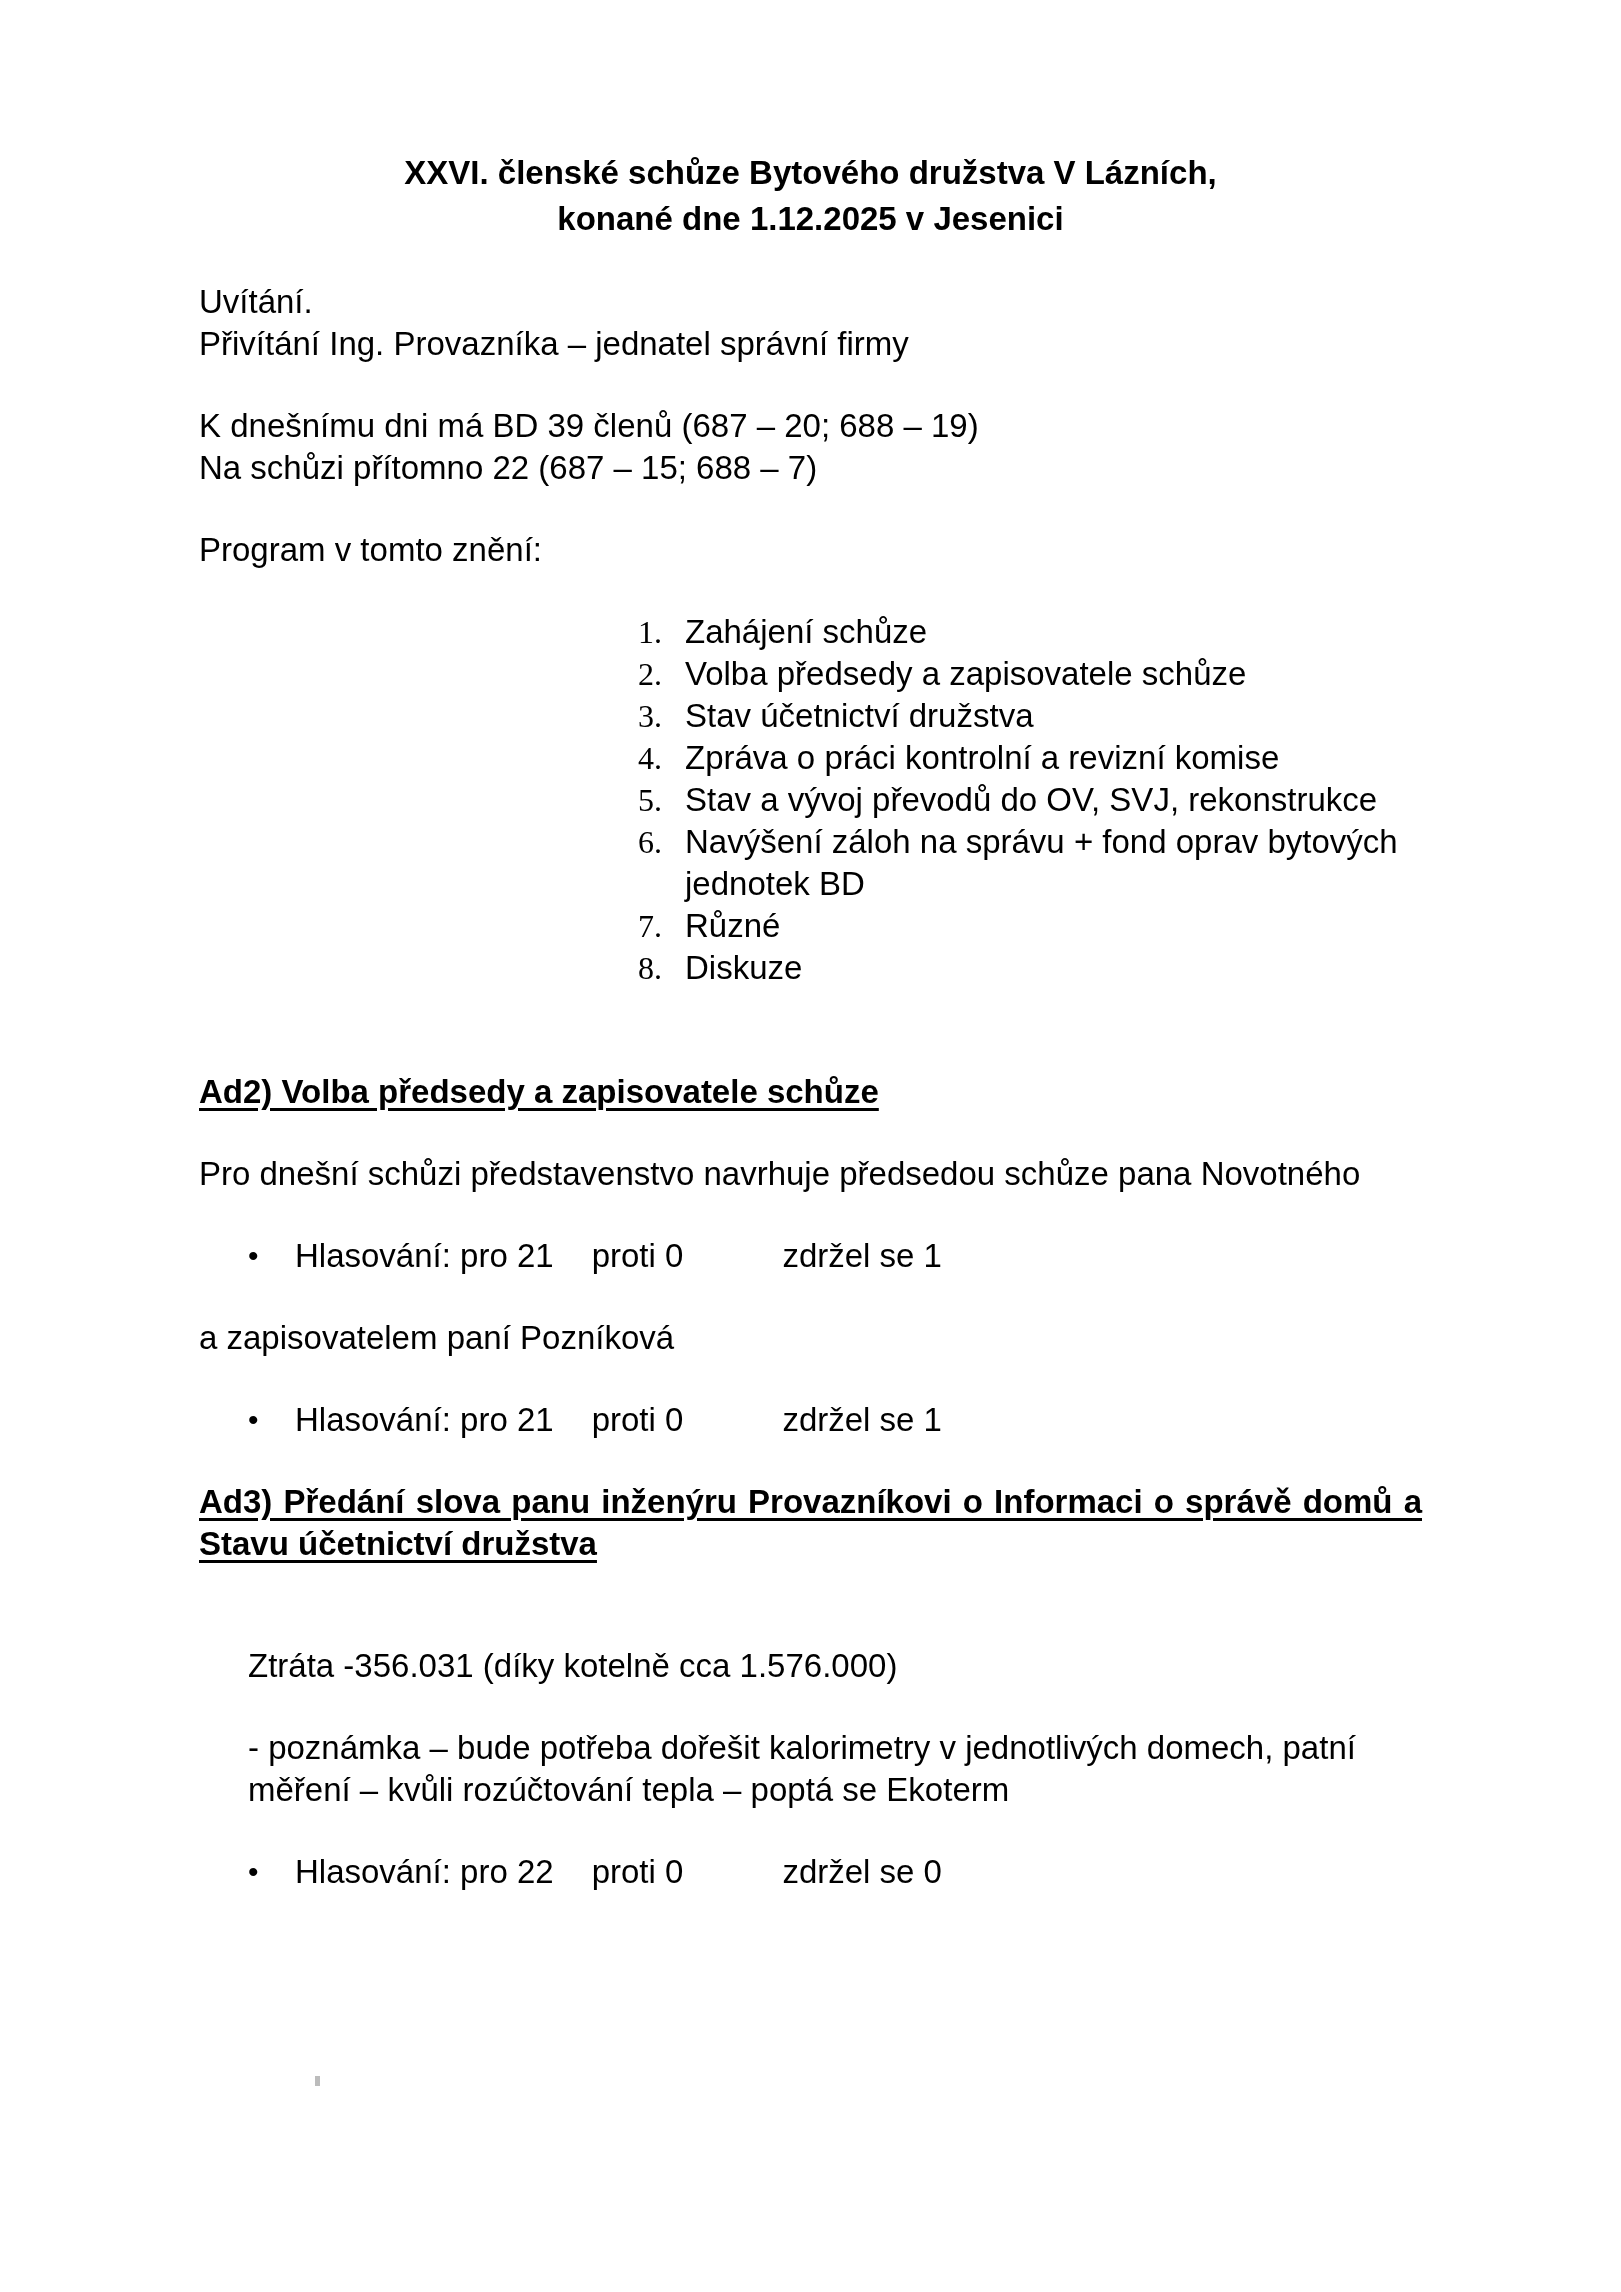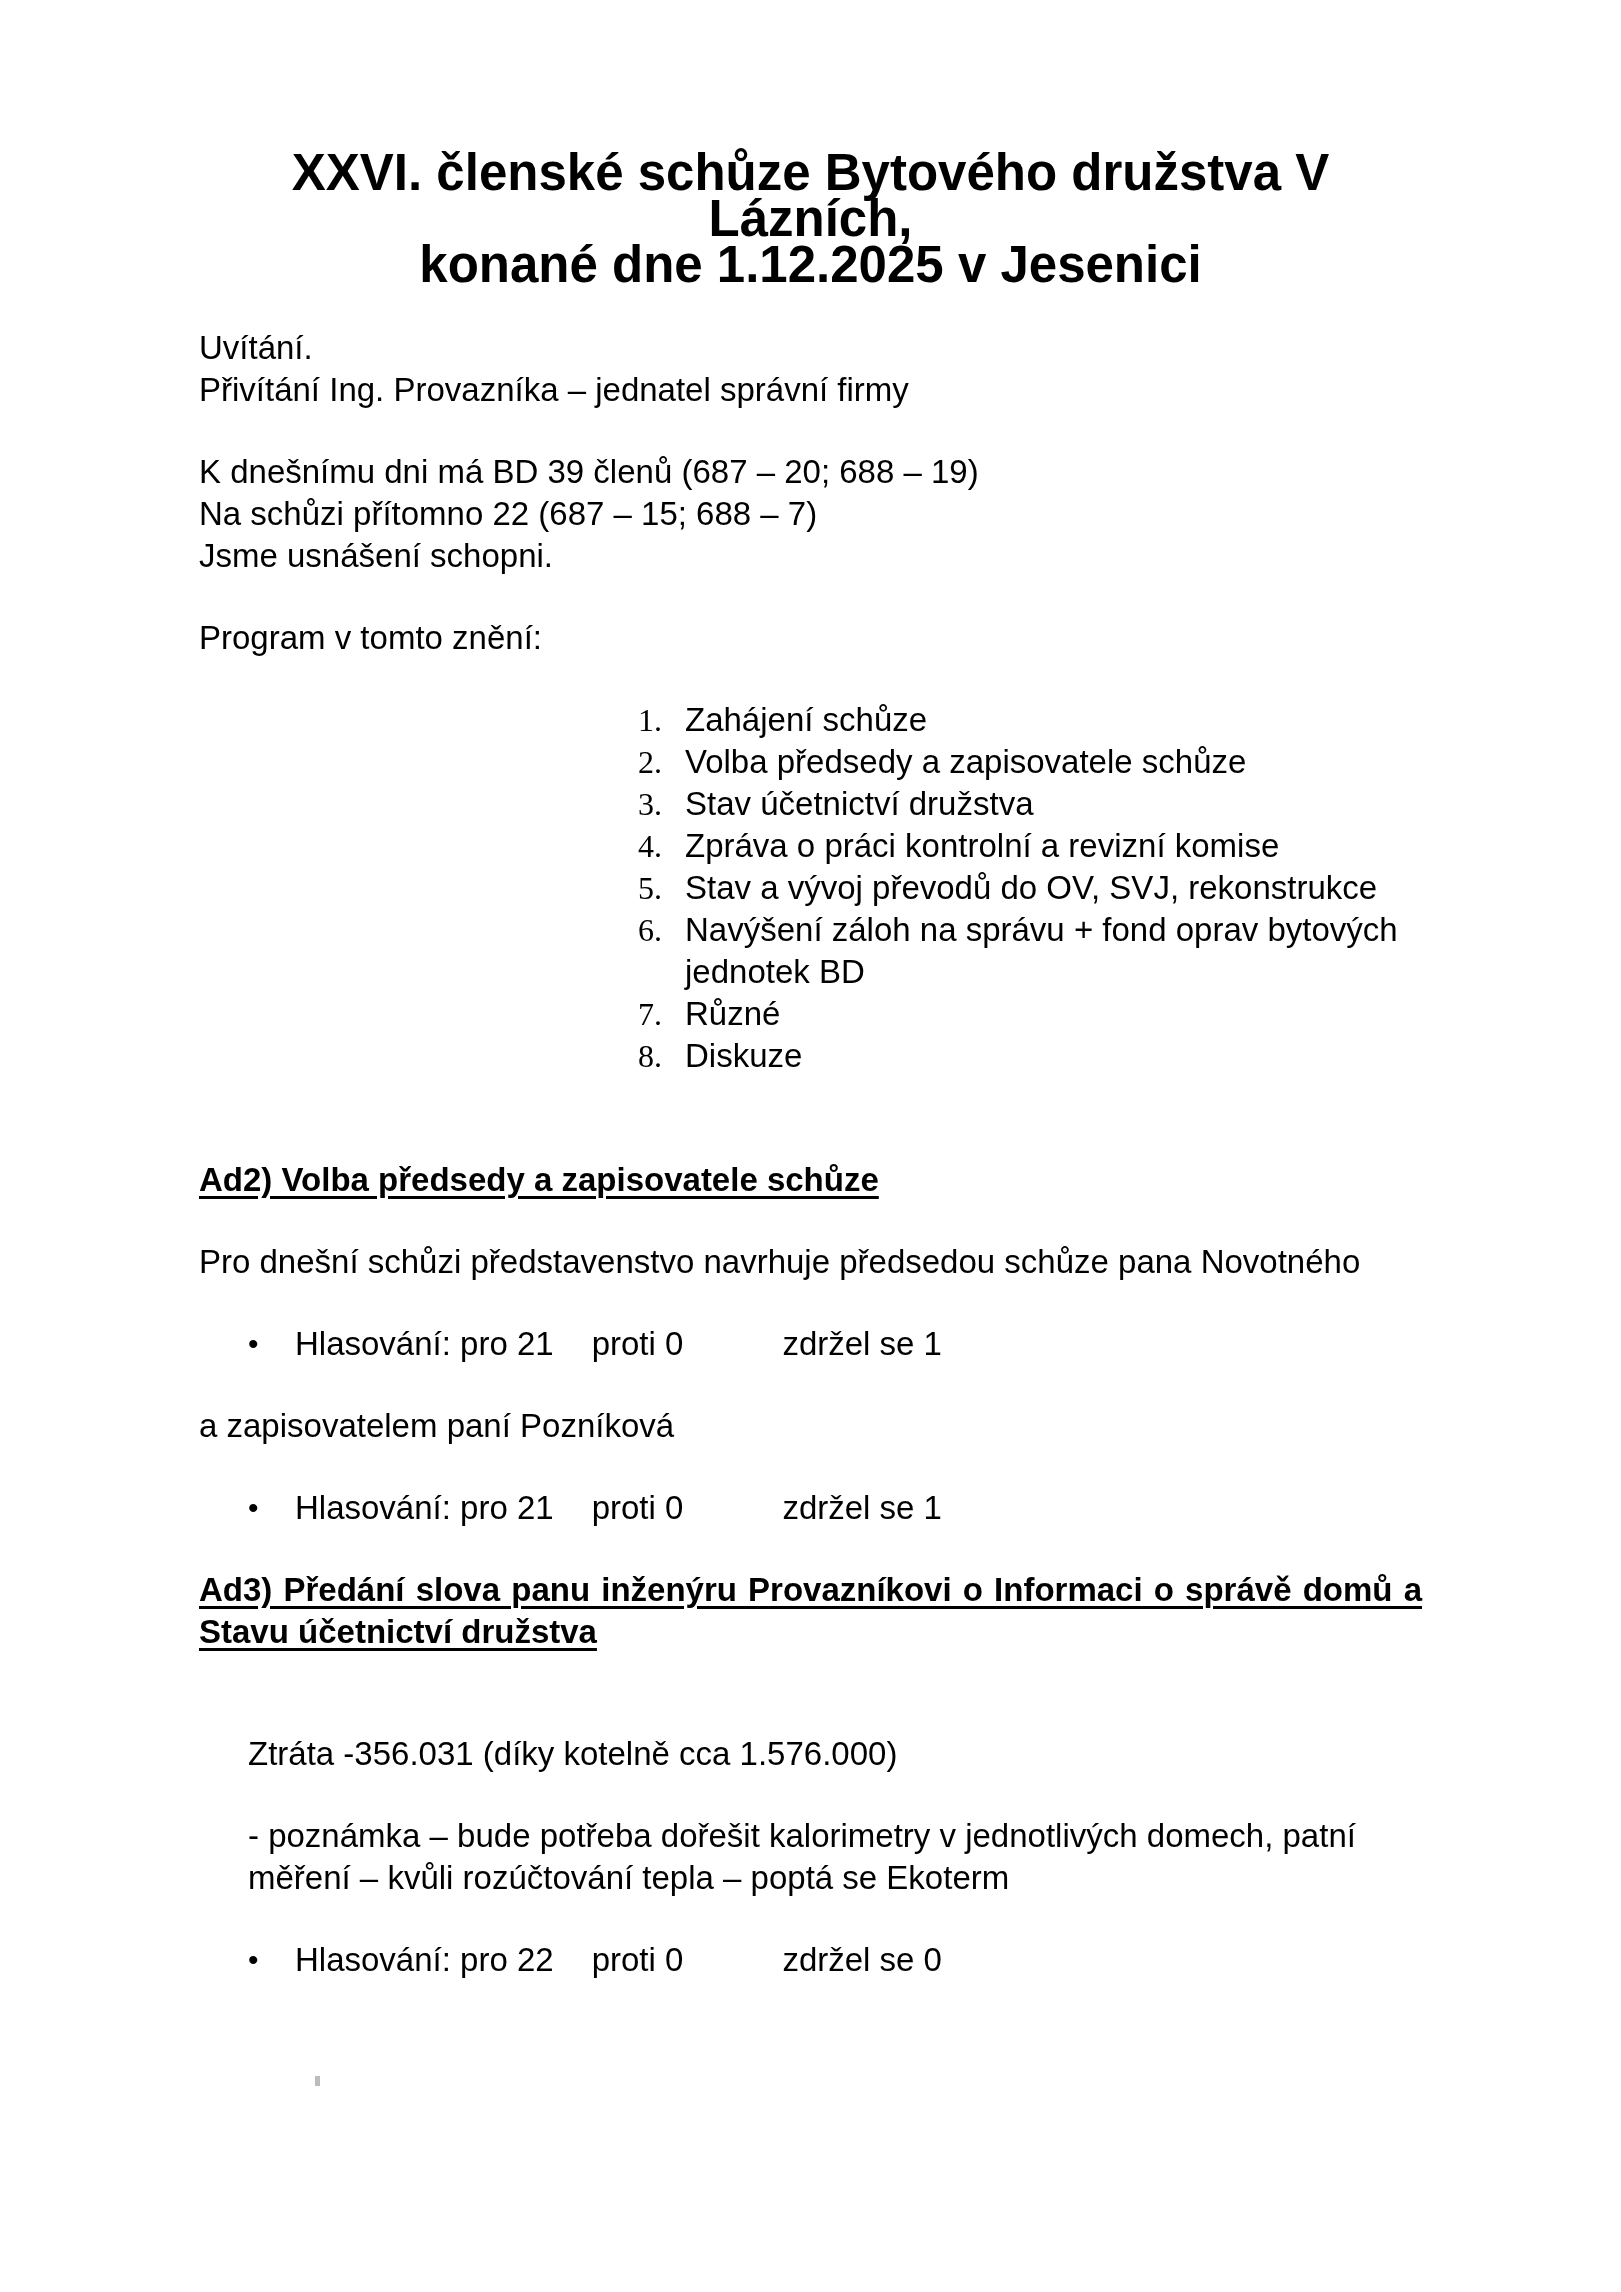--- a/index.html
+++ b/index.html
@@ -10,21 +10,21 @@
     background: #ffffff;
     color: #000000;
     font-family: "Liberation Sans", sans-serif;
     font-size: 33px;
     line-height: 42px;
     box-sizing: border-box;
     padding: 150px 199px 0 199px;
     overflow: hidden;
   }
   .title {
-    font-size: 51px;
+    font-size: 33px;
     line-height: 46px;
     font-weight: bold;
     text-align: center;
     margin: 0 0 39px 0;
   }
   .para { margin: 0; }
   .justify { text-align: justify; }
   .indent { padding-left: 49px; }
   .sp  { height: 40px; }
   .sp2 { height: 82px; }
@@ -75,21 +75,20 @@
     <span>konané dne 1.12.2025 v Jesenici</span>
   </h1>
 
   <p class="para">Uvítání.</p>
   <p class="para">Přivítání Ing. Provazníka – jednatel správní firmy</p>
 
   <div class="sp"></div>
 
   <p class="para">K dnešnímu dni má BD 39 členů (687 – 20; 688 – 19)</p>
   <p class="para">Na schůzi přítomno 22 (687 – 15; 688 – 7)</p>
-  <p class="para">Jsme usnášení schopni.</p>
 
   <div class="sp"></div>
 
   <p class="para">Program v tomto znění:</p>
 
   <div class="sp"></div>
 
   <div class="plist">
     <div class="plist-row">
       <span class="pnum">1.</span>

